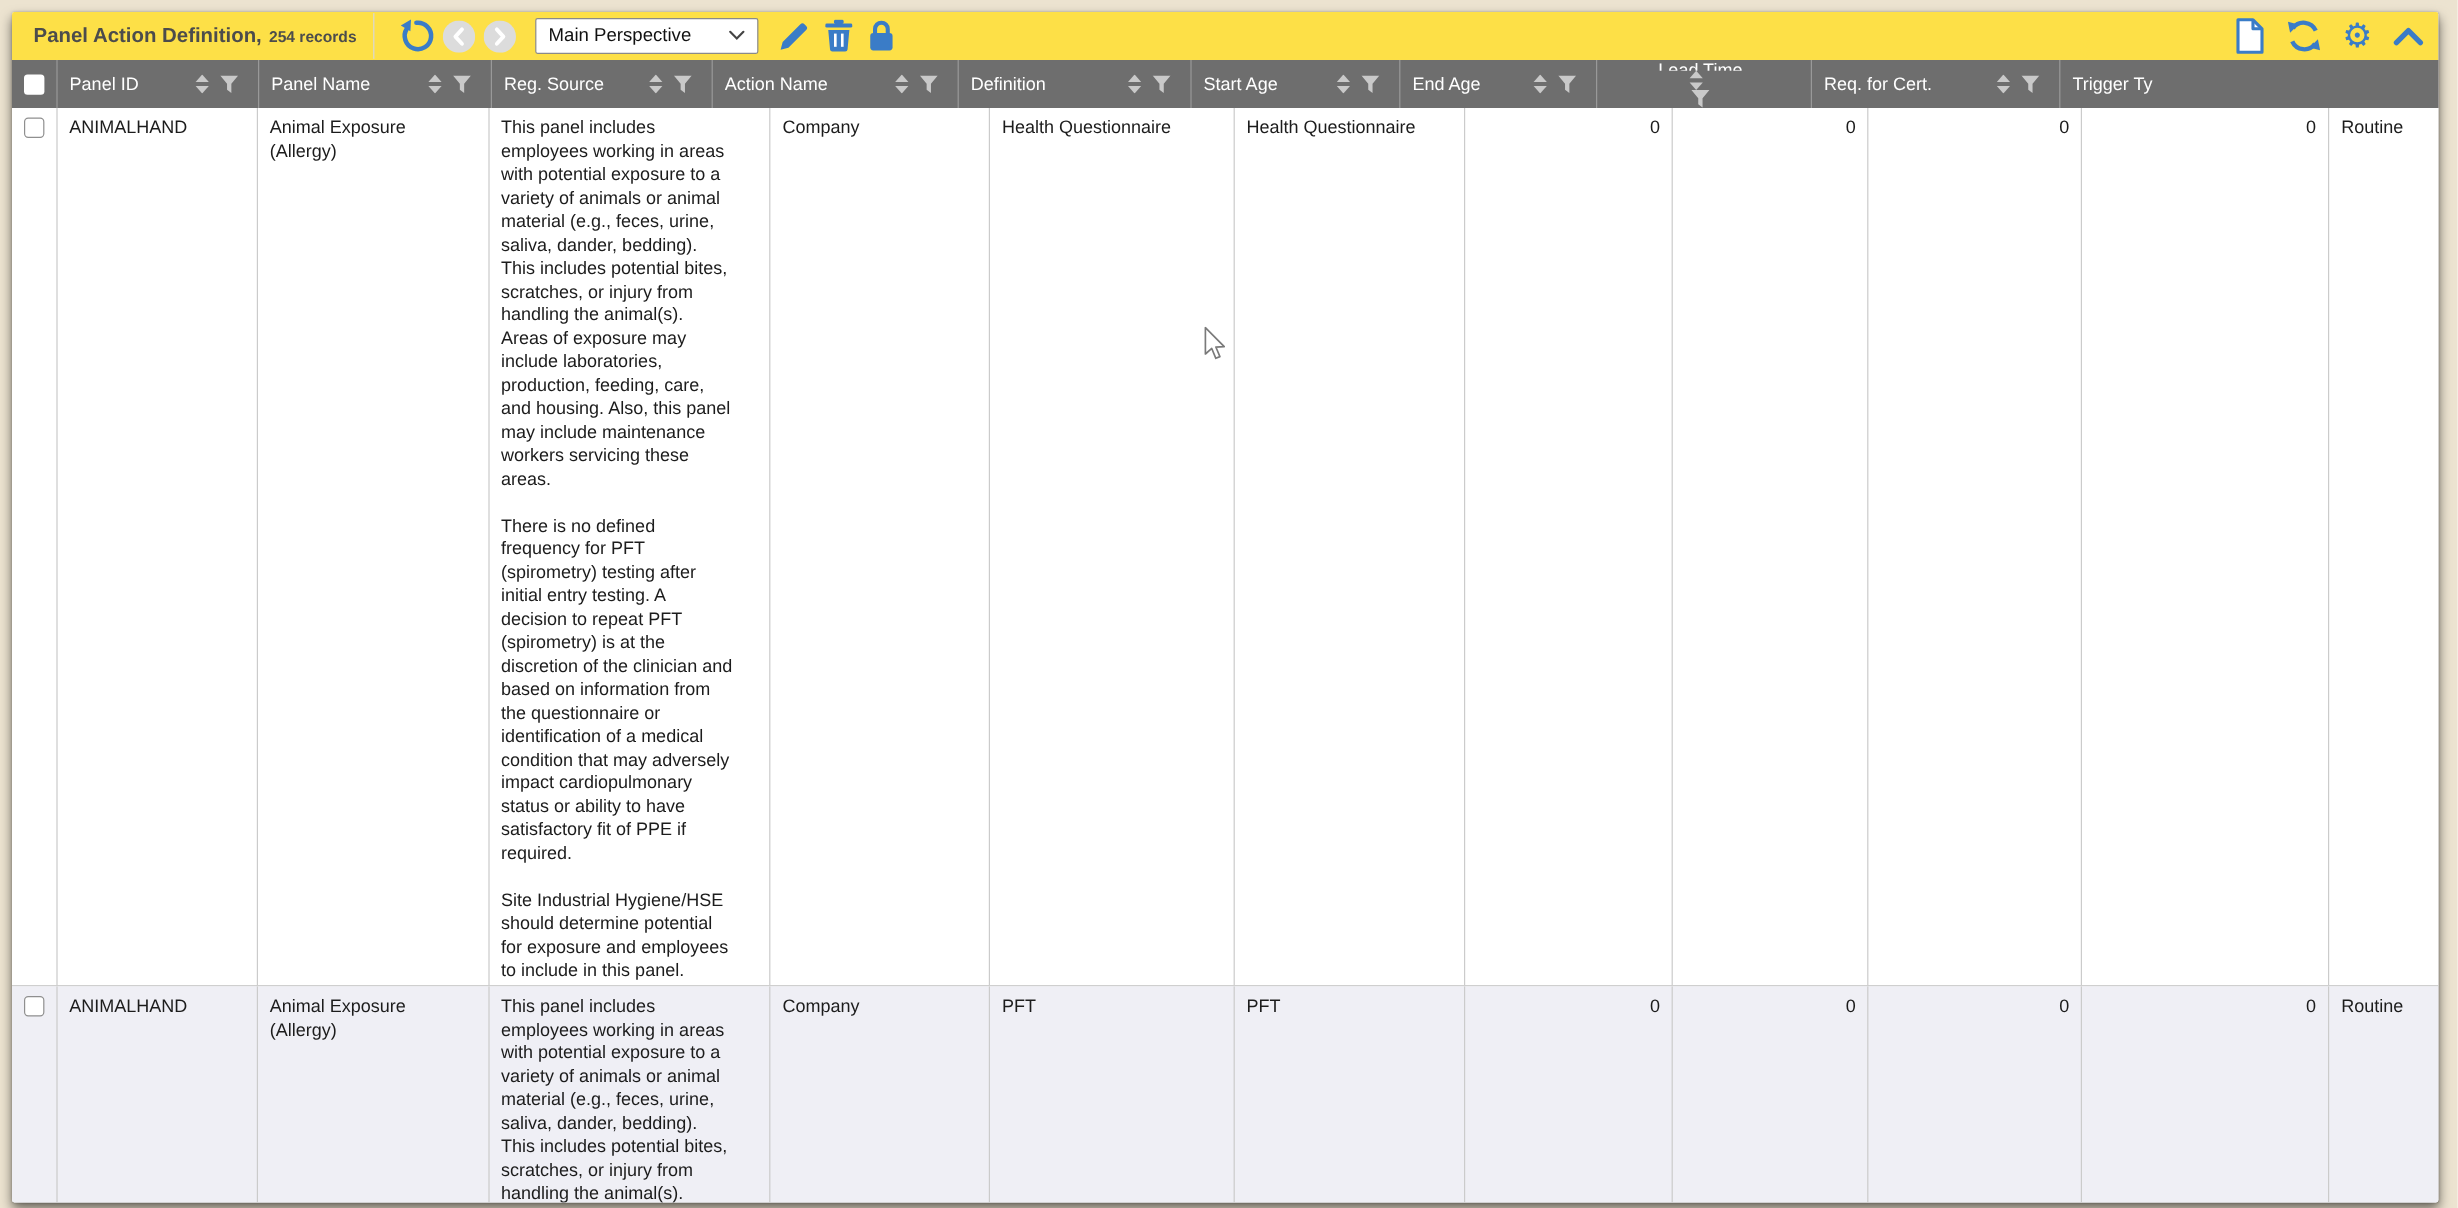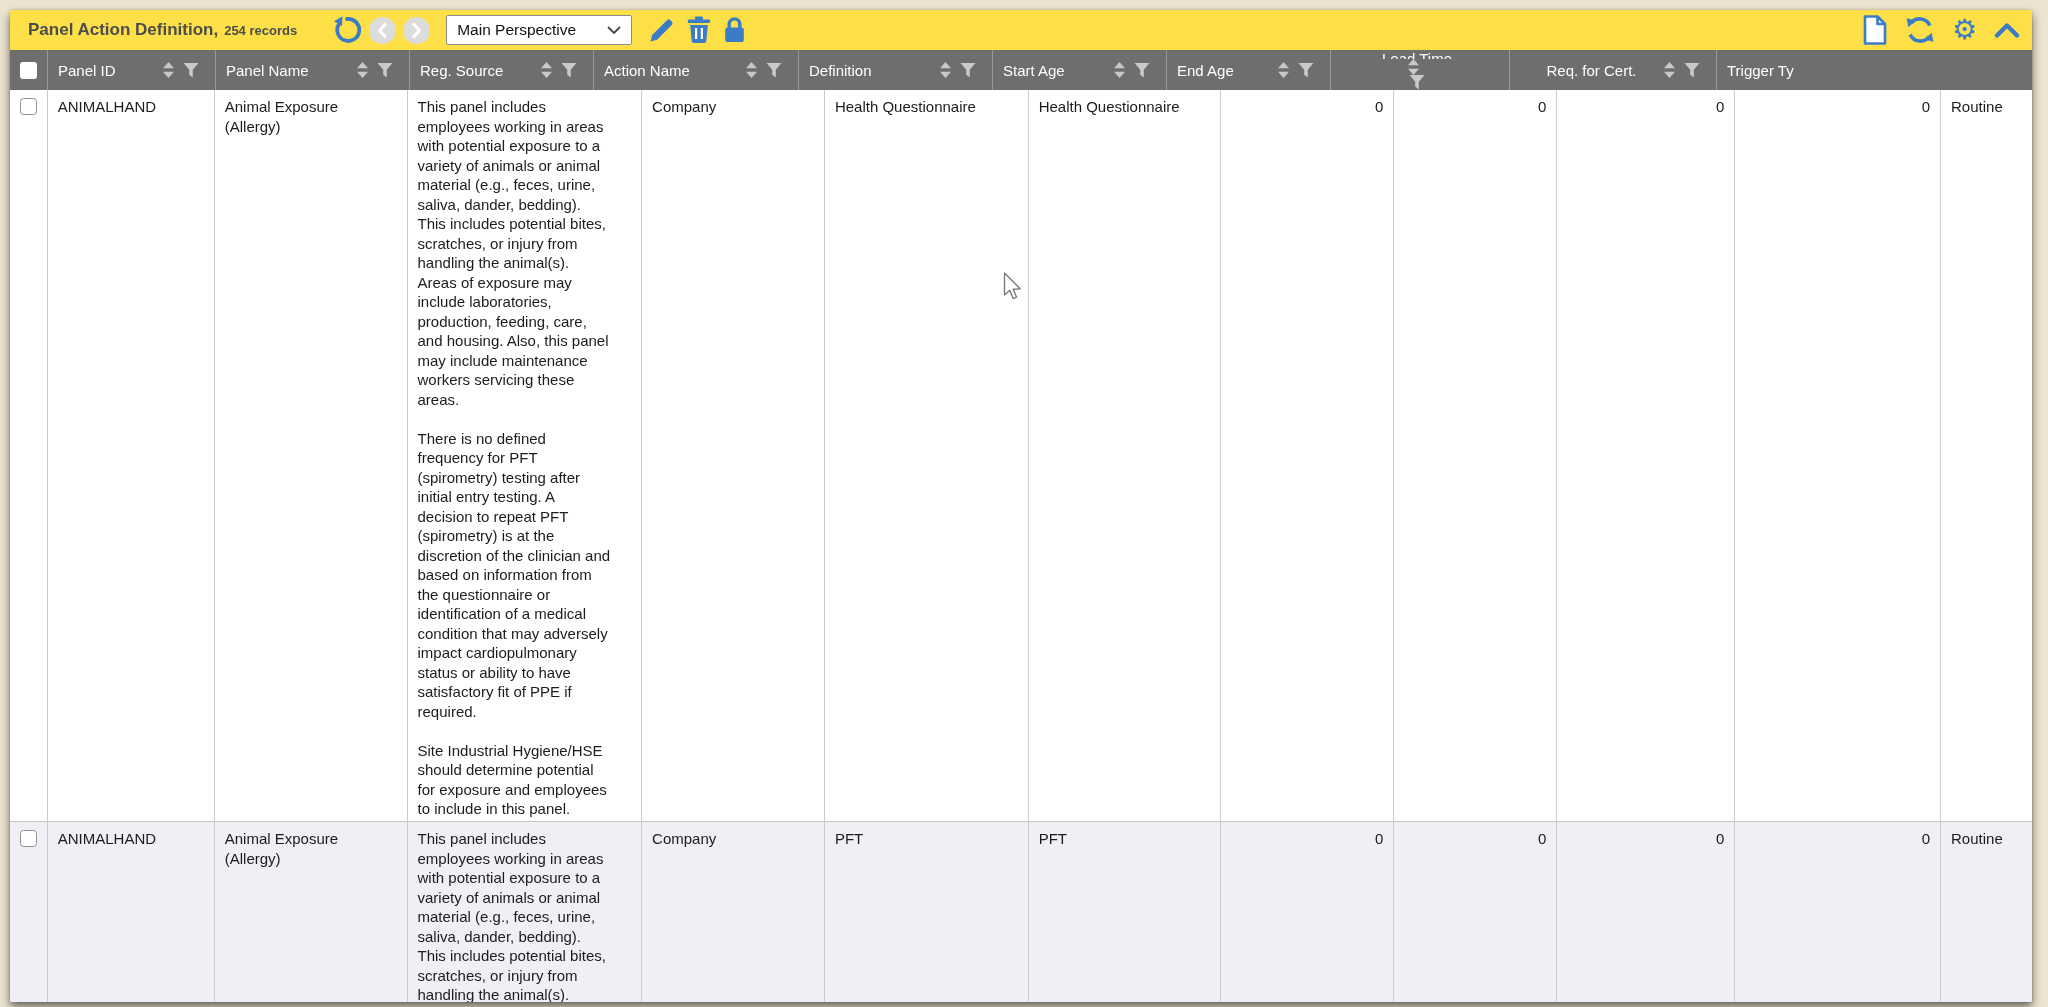--- a/index.html
+++ b/index.html
@@ -64,21 +64,21 @@
     border-right:1px solid #999999;
     overflow:hidden; white-space:nowrap;
     cursor:pointer;
   }
   .hcell .hlabel { flex:1; overflow:hidden; }
   .hcell .icon-btn { border:none; background:transparent; padding:0; line-height:0; cursor:pointer; }
   .hcell .sort-wrap { margin-right:8px; }
   .c0 { width:38px; }  .c1 { width:168px; } .c2 { width:194px;justify-content:space-between; }
   .c3 { width:236px; } .c4 { width:184px; } .c5 { width:205px; }
   .c6 { width:194px; } .c7 { width:174px; } .c8 { width:164px; }
-  .c9 { width:179px;flex-direction:column; } .c10 { width:207px;text-align:center; } .c11 { width:170px; border-right:none; }
+  .c9 { width:179px;flex-direction:column; } .c10 { width:207px; } .c11 { width:170px; border-right:none; }
   .cb-head { justify-content:center; padding:0; }
   .hdr-checkbox { width:17px; height:17px; background:#fff; border-radius:3px; display:inline-block; }
   .body-row { background:#fff; }
   .body-row.alt { background:#efeff5; }
   .row-1 { height:732px; border-bottom:1px solid #c4c4c4; }
   .cell {
     padding:7px 10px 16px 10px;
     font-size:15px; line-height:19.5px; color:#1c1c1c;
     border-right:1px solid #cbcbcb;
     overflow:hidden;

